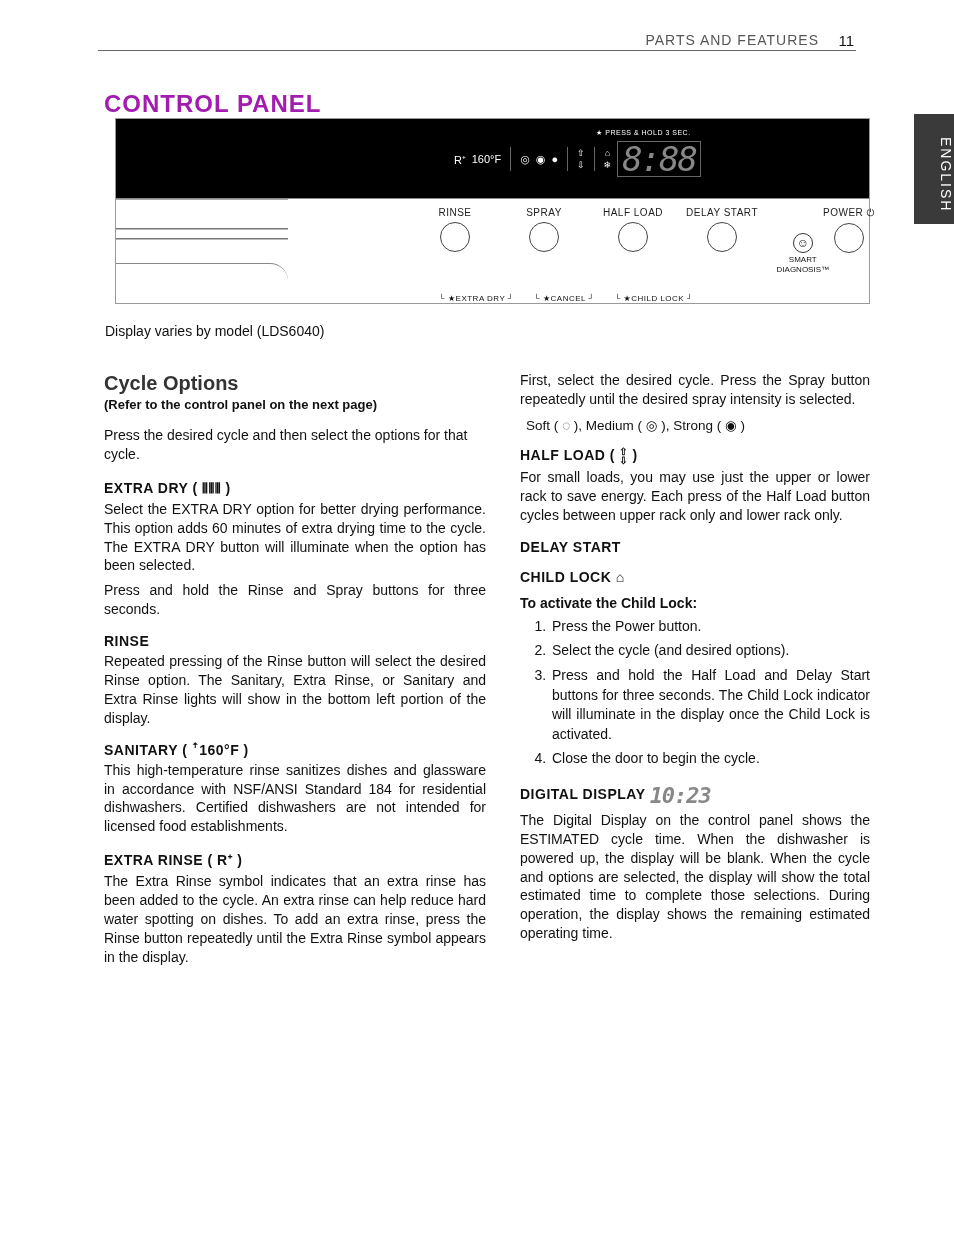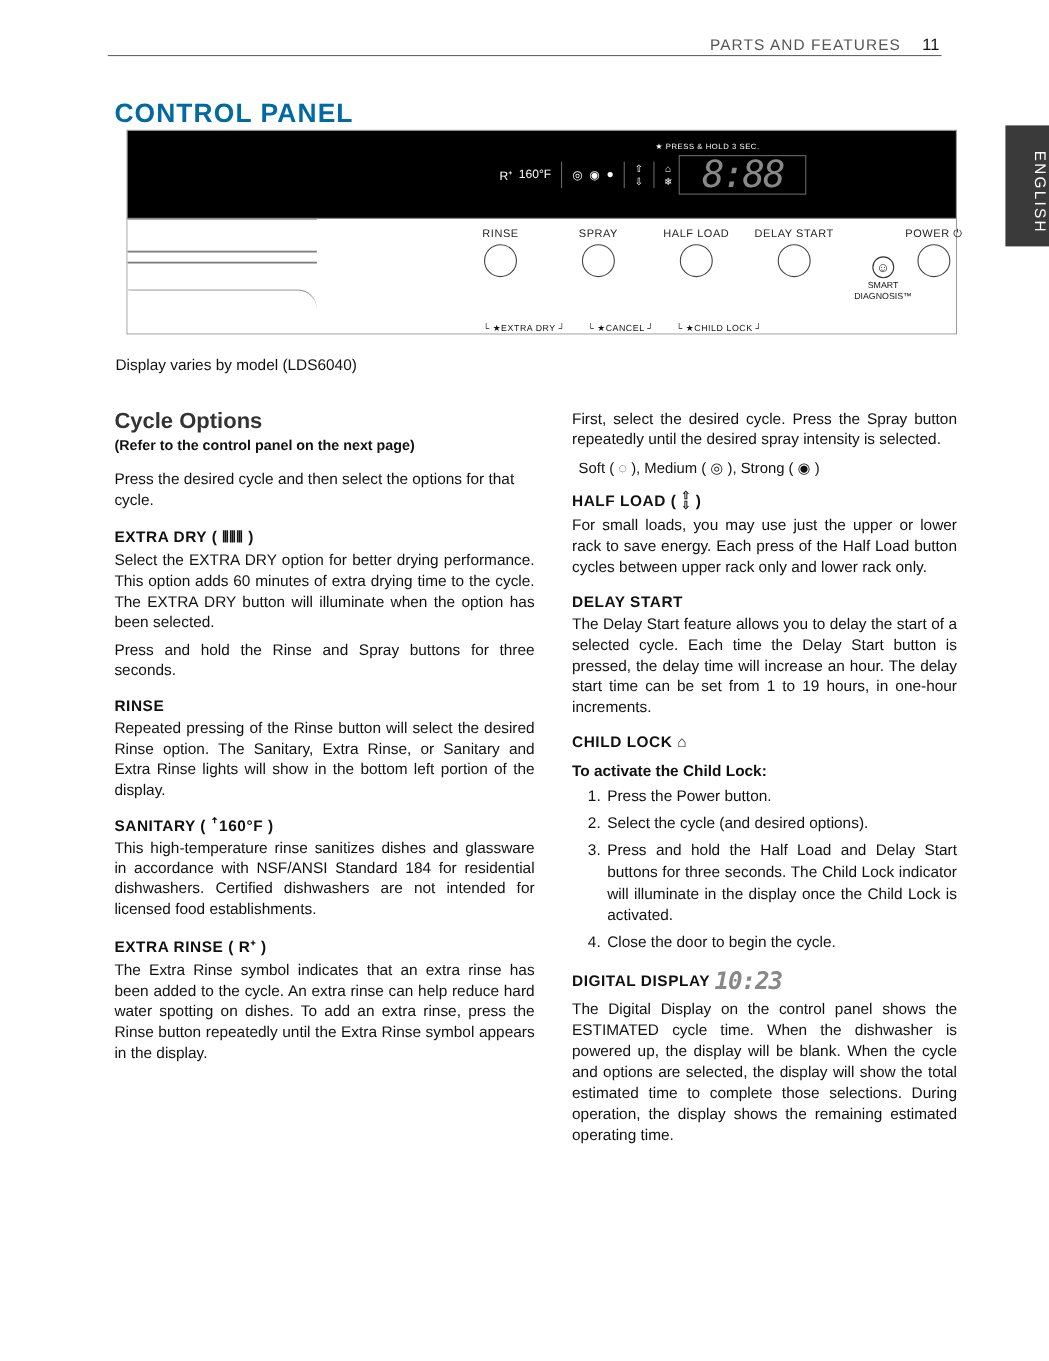--- a/index.html
+++ b/index.html
@@ -48,21 +48,21 @@
     padding-top: 12px;
     font-weight: 500;
   }
   h1.title {
     position: absolute;
     top: 90px;
     left: 104px;
     font-size: 24px;
     font-weight: 600;
     letter-spacing: 1px;
-    color: #0369a1;
+    color: #a21caf;
   }
   
   .panel {
     position: absolute;
     top: 118px;
     left: 115px;
     width: 755px;
     border: 1px solid #999;
   }
   .panel-top {
@@ -108,21 +108,21 @@
   }
   .disp-group { display:flex; flex-direction:row; align-items:center; gap:5px; font-size:11px; }
   .disp-sep { width:1px; height:24px; background:#666; margin:0 3px;}
   .disp-col { display:flex; flex-direction:column; gap:2px; font-size:9px; align-items:center;}
   .seg {
     font-family: monospace;
     font-style: italic;
     font-size: 34px;
     letter-spacing: -2px;
     border: 1px solid #666;
-    padding: 0 20px;
+    padding: 0 4px;
     line-height: 1;
     color:#888;
   }
   .btn-row {
     position: absolute;
     top: 8px;
     left: 312px;
     display: flex;
     gap: 35px;
     align-items: flex-start;
@@ -285,21 +285,20 @@
 
   <h3>
     <span>HALF LOAD ( </span><span class="hl-icon">
         <span>⇧</span>
         <span>⇩</span>
       </span><span> )</span>
   </h3>
   <div class="body">For small loads, you may use just the upper or lower rack to save energy. Each press of the Half Load button cycles between upper rack only and lower rack only.</div>
 
   <h3>DELAY START</h3>
-  <div class="body">The Delay Start feature allows you to delay the start of a selected cycle. Each time the Delay Start button is pressed, the delay time will increase an hour. The delay start time can be set from 1 to 19 hours, in one-hour increments.</div>
 
   <h3>CHILD LOCK  ⌂</h3>
   <div class="bold-line">To activate the Child Lock:</div>
   <ol class="steps">
     <li>Press the Power button.</li>
     <li>Select the cycle (and desired options).</li>
     <li>Press and hold the Half Load and Delay Start buttons for three seconds. The Child Lock indicator will illuminate in the display once the Child Lock is activated.</li>
     <li>Close the door to begin the cycle.</li>
   </ol>
 

